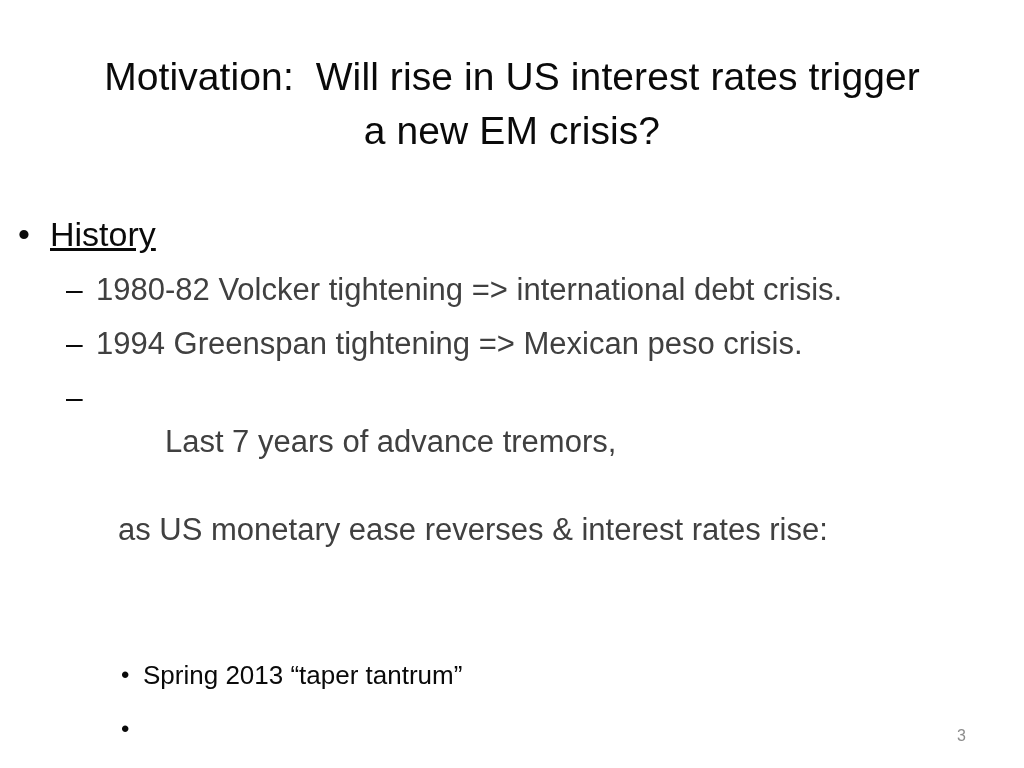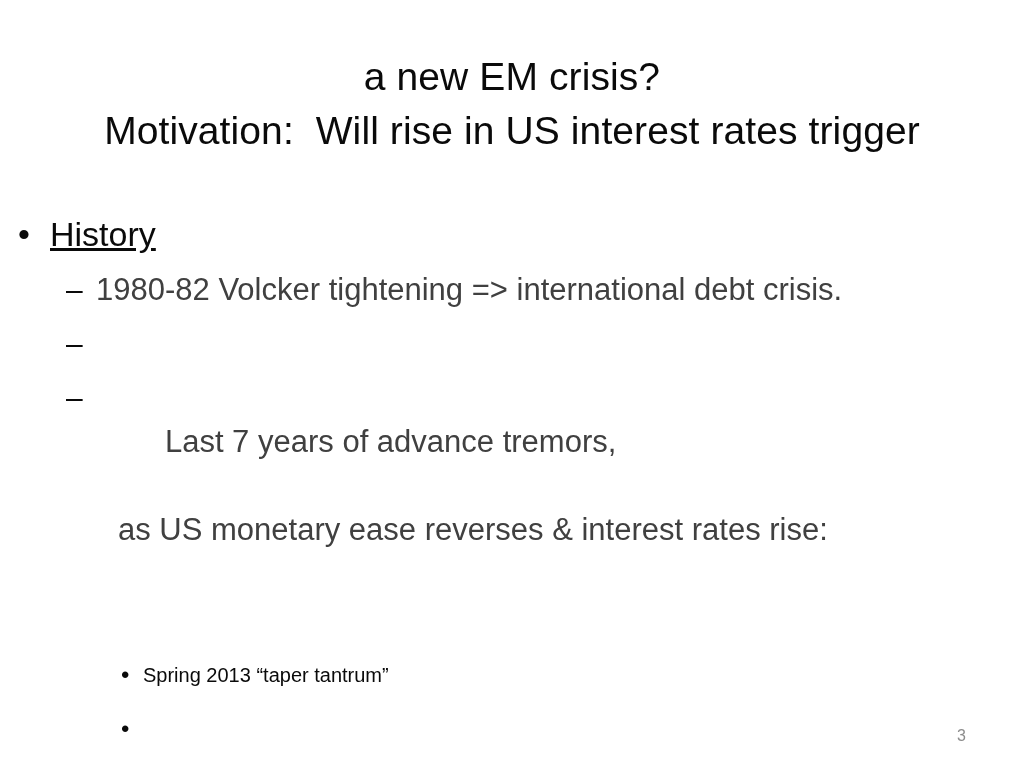--- a/index.html
+++ b/index.html
@@ -103,21 +103,21 @@
     margin-bottom: 4px;
   }
   .lvl3 .marker {
     width: 22px;
     flex: 0 0 22px;
     font-size: 24px;
     line-height: 50px;
     color: #0a0a0a;
   }
   .lvl3 .text {
-    font-size: 20px;
+    font-size: 26px;
     line-height: 50px;
     color: #0a0a0a;
     white-space: pre;
   }
 
   .lvl3-group { margin-top: 6px; }
 
   
   .page-number {
     position: absolute;
@@ -128,38 +128,39 @@
     color: #8c8c8c;
     text-align: right;
   }
 </style>
 </head>
 <body>
 
 <div class="slide">
 
   <div class="title-block">
+    <div class="title-line">Motivation:  Will rise in US interest rates trigger</div>
     <div class="title-line">a new EM crisis?</div>
-    <div class="title-line">Motivation:  Will rise in US interest rates trigger</div>
   </div>
 
   <div class="body-block">
 
     <div class="row lvl1">
       <span class="marker">•</span>
       <span class="text">History</span>
     </div>
 
     <div class="row lvl2">
       <span class="marker">–</span>
       <span class="text">1980-82 Volcker tightening =&gt; international debt crisis.</span>
     </div>
 
     <div class="row lvl2">
       <span class="marker">–</span>
+      <span class="text">1994 Greenspan tightening =&gt; Mexican peso crisis.</span>
     </div>
 
     <div class="row lvl2">
       <span class="marker">–</span>
       <span class="text">
         <span>Last 7 years of advance tremors,</span>
         <span class="cont">as US monetary ease reverses &amp; interest rates rise:</span>
       </span>
     </div>
 

